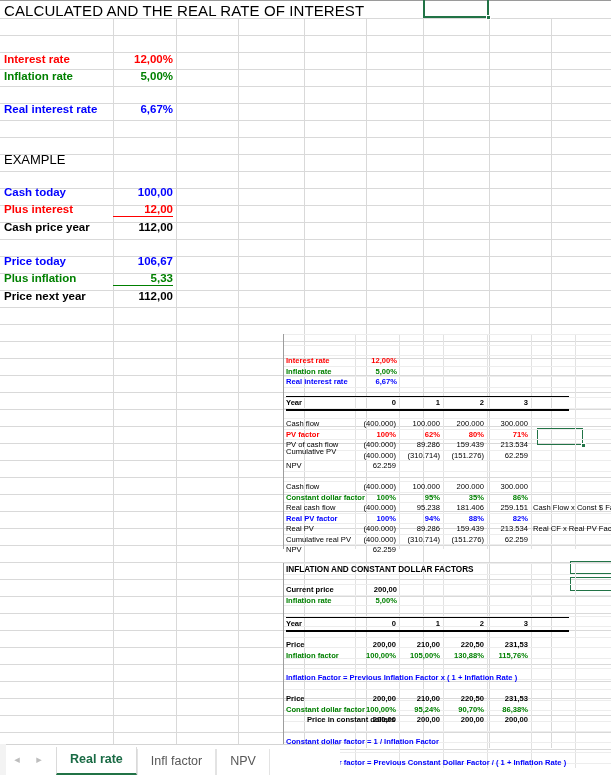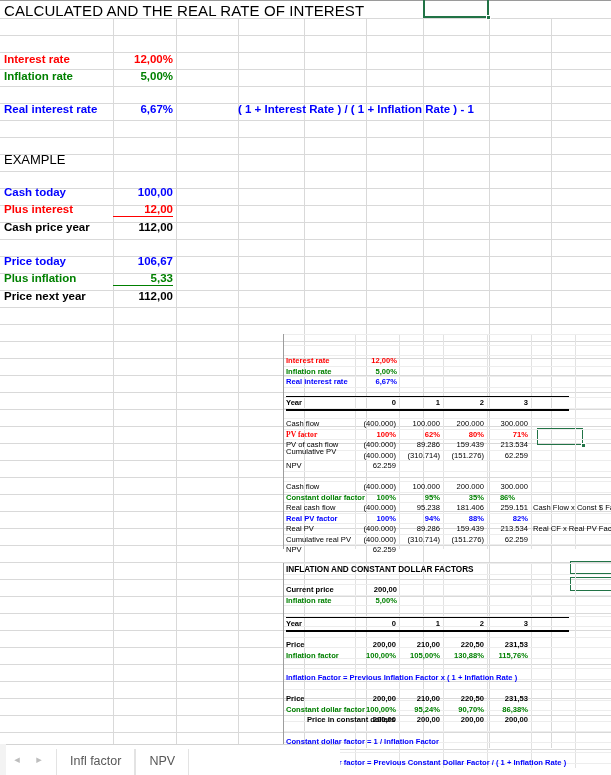--- a/index.html
+++ b/index.html
@@ -209,21 +209,20 @@
   <div class="cell title-big" style="left:4px; top:1px;">CALCULATED AND THE REAL RATE OF INTEREST</div>
 
   <div class="cell b red l" style="left:4px; top:51px;">Interest rate</div>
   <div class="cell b red r" style="left:113px; top:51px; width:60px;">12,00%</div>
 
   <div class="cell b green l" style="left:4px; top:68px;">Inflation rate</div>
   <div class="cell b green r" style="left:113px; top:68px; width:60px;">5,00%</div>
 
   <div class="cell b blue l" style="left:4px; top:101px;">Real interest rate</div>
   <div class="cell b blue r" style="left:113px; top:101px; width:60px;">6,67%</div>
-  <div class="cell b blue l" style="left:238px; top:101px;">( 1 + Interest Rate ) / ( 1 + Inflation Rate )  -  1</div>
 
   <div class="cell black" style="left:4px; top:151px; font-size:13px;">EXAMPLE</div>
 
   <div class="cell b blue l" style="left:4px; top:184px;">Cash today</div>
   <div class="cell b blue r" style="left:113px; top:184px; width:60px;">100,00</div>
 
   <div class="cell b red l" style="left:4px; top:201px;">Plus interest</div>
   <div class="cell b red r ul-red" style="left:113px; top:201px; width:60px; height:16px; line-height:16px;">12,00</div>
 
   <div class="cell b black l" style="left:4px; top:219px;">Cash price year</div>
@@ -288,21 +287,21 @@
       <div class="sc hdr" style="left: 116px; top: 64px; width: 41px; text-align: right; color: rgb(0, 0, 0);">1</div>
       <div class="sc hdr" style="left: 160px; top: 64px; width: 41px; text-align: right; color: rgb(0, 0, 0);">2</div>
       <div class="sc hdr" style="left: 204px; top: 64px; width: 41px; text-align: right; color: rgb(0, 0, 0);">3</div>
       <div class="rule-top" style="left: 3px; top: 62px; width: 283px; height: 1px;"></div>
       <div class="rule-bot" style="left: 3px; top: 75px; width: 283px; height: 1.6px;"></div>
       <div class="sc" style="left: 3px; top: 85px; text-align: left; color: rgb(0, 0, 0);">Cash flow</div>
       <div class="sc" style="left: 72px; top: 85px; width: 41px; text-align: right; color: rgb(0, 0, 0);">(400.000)</div>
       <div class="sc" style="left: 116px; top: 85px; width: 41px; text-align: right; color: rgb(0, 0, 0);">100.000</div>
       <div class="sc" style="left: 160px; top: 85px; width: 41px; text-align: right; color: rgb(0, 0, 0);">200.000</div>
       <div class="sc" style="left: 204px; top: 85px; width: 41px; text-align: right; color: rgb(0, 0, 0);">300.000</div>
-      <div class="sc hdr" style="left: 3px; top: 95.5px; text-align: right; color: rgb(255, 0, 0); font-family: Liberation Serif, serif;">PV factor</div>
+      <div class="sc hdr" style="left: 3px; top: 95.5px; text-align: right; color: rgb(255, 0, 0);">PV factor</div>
       <div class="sc hdr" style="left: 72px; top: 95.5px; width: 41px; text-align: right; color: rgb(255, 0, 0);">100%</div>
       <div class="sc hdr" style="left: 116px; top: 95.5px; width: 41px; text-align: right; color: rgb(255, 0, 0);">62%</div>
       <div class="sc hdr" style="left: 160px; top: 95.5px; width: 41px; text-align: right; color: rgb(255, 0, 0);">80%</div>
       <div class="sc hdr" style="left: 204px; top: 95.5px; width: 41px; text-align: right; color: rgb(255, 0, 0);">71%</div>
       <div class="sc" style="left: 3px; top: 106px; text-align: left; color: rgb(0, 0, 0);">PV of cash flow</div>
       <div class="sc" style="left: 72px; top: 106px; width: 41px; text-align: right; color: rgb(0, 0, 0);">(400.000)</div>
       <div class="sc" style="left: 116px; top: 106px; width: 41px; text-align: right; color: rgb(0, 0, 0);">89.286</div>
       <div class="sc" style="left: 160px; top: 106px; width: 41px; text-align: right; color: rgb(0, 0, 0);">159.439</div>
       <div class="sc" style="left: 204px; top: 106px; width: 41px; text-align: right; color: rgb(0, 0, 0);">213.534</div>
       <div class="sc" style="left: 3px; top: 113px; text-align: left; color: rgb(0, 0, 0);">Cumulative PV</div>
@@ -314,21 +313,21 @@
       <div class="sc" style="left: 72px; top: 127px; width: 41px; text-align: right; color: rgb(0, 0, 0);">62.259</div>
       <div class="sc" style="left: 3px; top: 148px; text-align: left; color: rgb(0, 0, 0);">Cash flow</div>
       <div class="sc" style="left: 72px; top: 148px; width: 41px; text-align: right; color: rgb(0, 0, 0);">(400.000)</div>
       <div class="sc" style="left: 116px; top: 148px; width: 41px; text-align: right; color: rgb(0, 0, 0);">100.000</div>
       <div class="sc" style="left: 160px; top: 148px; width: 41px; text-align: right; color: rgb(0, 0, 0);">200.000</div>
       <div class="sc" style="left: 204px; top: 148px; width: 41px; text-align: right; color: rgb(0, 0, 0);">300.000</div>
       <div class="sc hdr" style="left: 3px; top: 158.5px; text-align: left; color: rgb(0, 128, 0);">Constant dollar factor</div>
       <div class="sc hdr" style="left: 72px; top: 158.5px; width: 41px; text-align: right; color: rgb(0, 128, 0);">100%</div>
       <div class="sc hdr" style="left: 116px; top: 158.5px; width: 41px; text-align: right; color: rgb(0, 128, 0);">95%</div>
       <div class="sc hdr" style="left: 160px; top: 158.5px; width: 41px; text-align: right; color: rgb(0, 128, 0);">35%</div>
-      <div class="sc hdr" style="left: 204px; top: 158.5px; width: 41px; text-align: center; color: rgb(0, 128, 0);">86%</div>
+      <div class="sc hdr" style="left: 204px; top: 158.5px; width: 41px; text-align: right; color: rgb(0, 128, 0);">86%</div>
       <div class="sc" style="left: 3px; top: 169px; text-align: left; color: rgb(0, 0, 0);">Real cash flow</div>
       <div class="sc" style="left: 72px; top: 169px; width: 41px; text-align: right; color: rgb(0, 0, 0);">(400.000)</div>
       <div class="sc" style="left: 116px; top: 169px; width: 41px; text-align: right; color: rgb(0, 0, 0);">95.238</div>
       <div class="sc" style="left: 160px; top: 169px; width: 41px; text-align: right; color: rgb(0, 0, 0);">181.406</div>
       <div class="sc" style="left: 204px; top: 169px; width: 41px; text-align: right; color: rgb(0, 0, 0);">259.151</div>
       <div class="sc" style="left: 250px; top: 169px; text-align: left; color: rgb(0, 0, 0);">Cash Flow x Const $ Factor</div>
       <div class="sc hdr" style="left: 3px; top: 179.5px; text-align: left; color: rgb(0, 0, 255);">Real PV factor</div>
       <div class="sc hdr" style="left: 72px; top: 179.5px; width: 41px; text-align: right; color: rgb(0, 0, 255);">100%</div>
       <div class="sc hdr" style="left: 116px; top: 179.5px; width: 41px; text-align: right; color: rgb(0, 0, 255);">94%</div>
       <div class="sc hdr" style="left: 160px; top: 179.5px; width: 41px; text-align: right; color: rgb(0, 0, 255);">88%</div>
@@ -419,18 +418,19 @@
       <div class="sc hdr" style="left: 3px; top: 195px; text-align: left; color: rgb(0, 0, 255);">Constant dollar factor  =  Previous Constant Dollar Factor / ( 1 + Inflation Rate )</div>
     </div>
 
   <div id="leftnub"></div>
   <div id="tabbar">
     <div id="navarrows">
       <div class="navarrow">◂</div>
       <div class="navarrow">▸</div>
     </div>
     <div id="tablist" style="display: flex; align-items: flex-end;">
+        <div class="tab active">Real rate</div>
         <div class="tab">Infl factor</div>
         <div class="tab">NPV</div>
       </div>
   </div>
 
 </div>
 
 </body></html>

